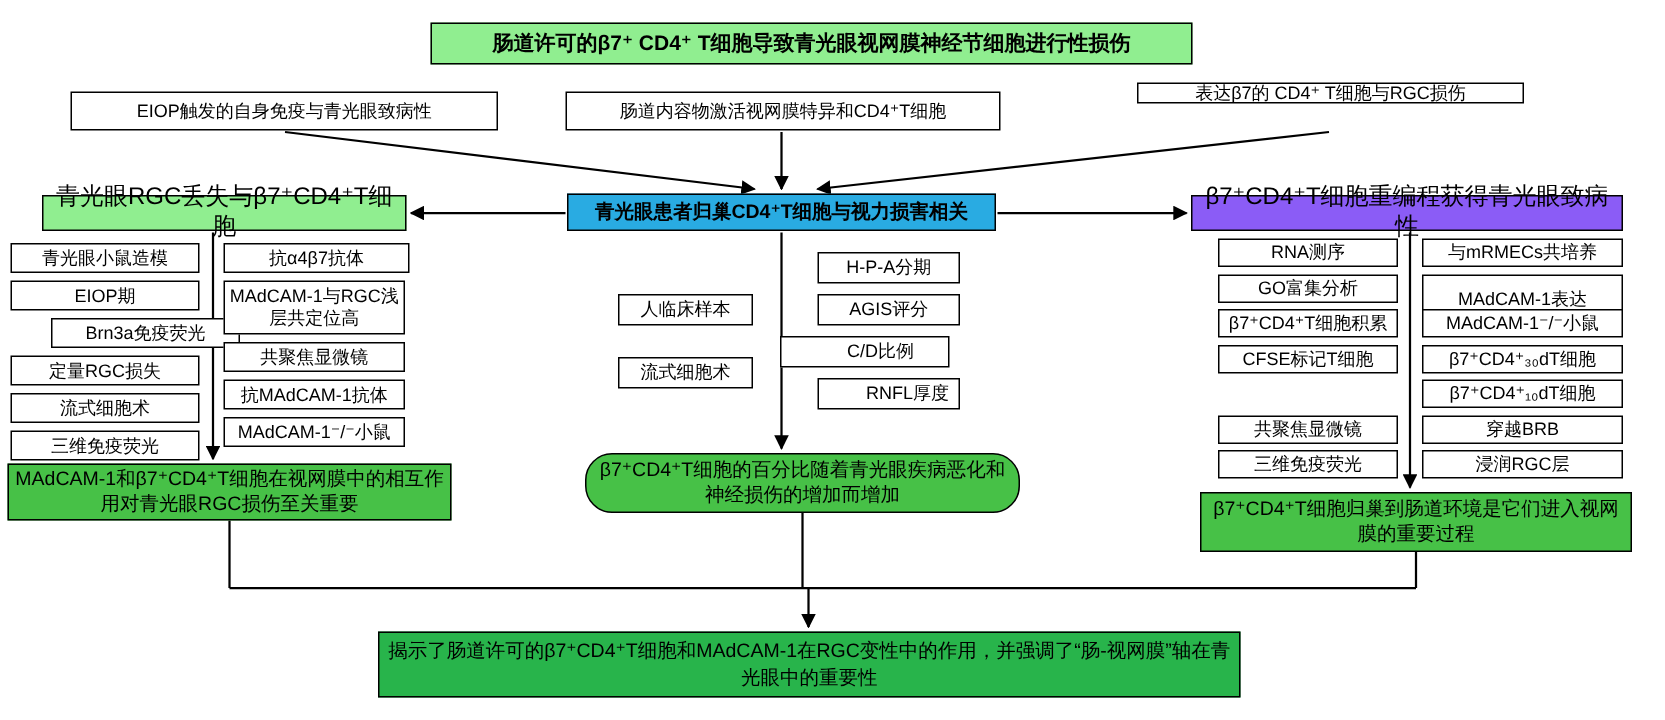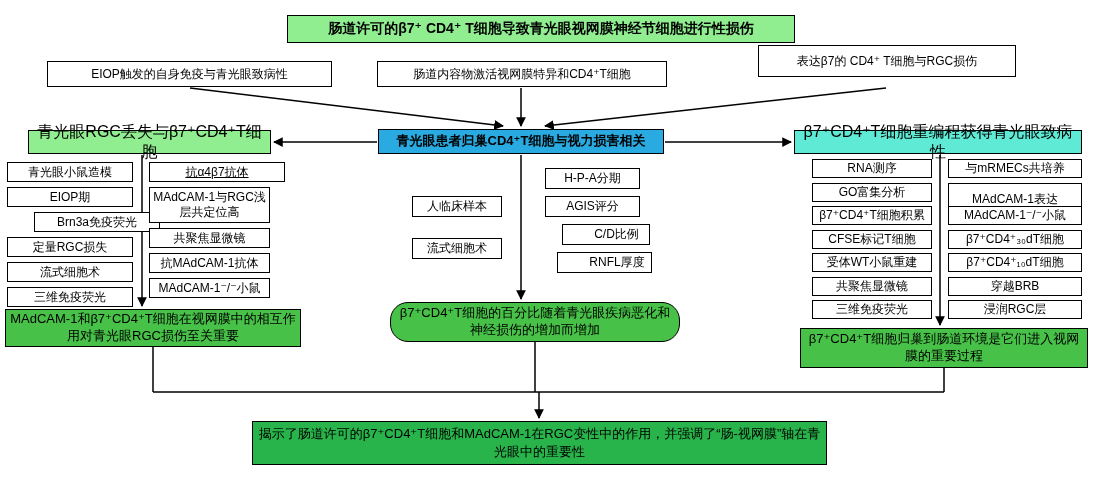--- a/index.html
+++ b/index.html
@@ -42,53 +42,52 @@
     <line x1="535" y1="342" x2="535" y2="392" stroke="#000" stroke-width="1.5"></line>
     <line x1="944" y1="368" x2="944" y2="392" stroke="#000" stroke-width="1.5"></line>
     <line x1="153" y1="392" x2="944" y2="392" stroke="#000" stroke-width="1.5"></line>
     <line x1="539" y1="392" x2="539" y2="418" stroke="#000" stroke-width="1.5" marker-end="url(#arrow)"></line>
   </svg>
 
   <div class="box title-box" style="left: 287px; top: 15px; width: 508px; height: 28px; background: rgb(144, 238, 144);">肠道许可的β7⁺ CD4⁺ T细胞导致青光眼视网膜神经节细胞进行性损伤</div>
 
   <div class="box" style="left:47px;top:61px;width:285px;height:26px;">EIOP触发的自身免疫与青光眼致病性</div>
   <div class="box" style="left:377px;top:61px;width:290px;height:26px;">肠道内容物激活视网膜特异和CD4⁺T细胞</div>
-  <div class="box" style="left:758px;top:45px;width:258px;height:32px;">表达β7的 CD4⁺ T细胞与RGC损伤</div>
+  <div class="box" style="left:758px;top:55px;width:258px;height:14px;">表达β7的 CD4⁺ T细胞与RGC损伤</div>
 
   <div class="box center-box" style="left: 378px; top: 129px; width: 286px; height: 25px; background: rgb(41, 171, 226);">青光眼患者归巢CD4⁺T细胞与视力损害相关</div>
 
   <div class="box branch-head" style="left: 28px; top: 130px; width: 243px; height: 24px; background: rgb(144, 238, 144);">青光眼RGC丢失与β7⁺CD4⁺T细胞</div>
-  <div class="box branch-head" style="left: 794px; top: 130px; width: 288px; height: 24px; background: #5eead4;">β7⁺CD4⁺T细胞重编程获得青光眼致病性</div>
+  <div class="box branch-head" style="left: 794px; top: 130px; width: 288px; height: 24px; background: #8b5cf6;">β7⁺CD4⁺T细胞重编程获得青光眼致病性</div>
 
   <div class="box" style="left:7px;top:162px;width:126px;height:20px;">青光眼小鼠造模</div>
   <div class="box" style="left:7px;top:187px;width:126px;height:20px;">EIOP期</div>
   <div class="box" style="left:7px;top:212px;width:126px;height:20px;margin-left:27px;">Brn3a免疫荧光</div>
   <div class="box" style="left:7px;top:237px;width:126px;height:20px;">定量RGC损失</div>
   <div class="box" style="left:7px;top:262px;width:126px;height:20px;">流式细胞术</div>
   <div class="box" style="left:7px;top:287px;width:126px;height:20px;">三维免疫荧光</div>
 
-  <div class="box" style="left:149px;top:162px;width:136px;height:20px;text-decoration:underline;">抗α4β7抗体</div>
+  <div class="box" style="left:149px;top:162px;width:124px;height:20px;">抗α4β7抗体</div>
   <div class="box" style="left:149px;top:187px;width:121px;height:36px;">MAdCAM-1与RGC浅层共定位高</div>
   <div class="box" style="left:149px;top:228px;width:121px;height:20px;">共聚焦显微镜</div>
   <div class="box" style="left:149px;top:253px;width:121px;height:20px;">抗MAdCAM-1抗体</div>
   <div class="box" style="left:149px;top:278px;width:121px;height:20px;">MAdCAM-1⁻/⁻小鼠</div>
 
   <div class="box" style="left:412px;top:196px;width:90px;height:21px;">人临床样本</div>
   <div class="box" style="left:412px;top:238px;width:90px;height:21px;">流式细胞术</div>
 
   <div class="box" style="left:545px;top:168px;width:95px;height:21px;">H-P-A分期</div>
   <div class="box" style="left:545px;top:196px;width:95px;height:21px;">AGIS评分</div>
-  <div class="box" style="left:562px;top:224px;width:88px;height:21px;padding-left:24px;">C/D比例</div>
-  <div class="box" style="left:557px;top:252px;width:95px;height:21px;padding-left:28px;">RNFL厚度</div>
+  <div class="box" style="left:520px;top:224px;width:113px;height:21px;padding-left:24px;">C/D比例</div>
+  <div class="box" style="left:545px;top:252px;width:95px;height:21px;padding-left:28px;">RNFL厚度</div>
 
   <div class="box" style="left:812px;top:159px;width:120px;height:19px;">RNA测序</div>
   <div class="box" style="left:812px;top:183px;width:120px;height:19px;">GO富集分析</div>
   <div class="box" style="left:812px;top:206px;width:120px;height:19px;">β7⁺CD4⁺T细胞积累</div>
   <div class="box" style="left:812px;top:230px;width:120px;height:19px;">CFSE标记T细胞</div>
-  <div class="box" style="left:812px;top:253px;width:120px;height:19px;">受体WT小鼠重建</div>
   <div class="box" style="left:812px;top:277px;width:120px;height:19px;">共聚焦显微镜</div>
   <div class="box" style="left:812px;top:300px;width:120px;height:19px;">三维免疫荧光</div>
 
   <div class="box" style="left:948px;top:159px;width:134px;height:19px;">与mRMECs共培养</div>
   <div class="box" style="left:948px;top:183px;width:134px;height:32px;">MAdCAM-1表达</div>
   <div class="box" style="left:948px;top:206px;width:134px;height:19px;">MAdCAM-1⁻/⁻小鼠</div>
   <div class="box" style="left:948px;top:230px;width:134px;height:19px;">β7⁺CD4⁺₃₀dT细胞</div>
   <div class="box" style="left:948px;top:253px;width:134px;height:19px;">β7⁺CD4⁺₁₀dT细胞</div>
   <div class="box" style="left:948px;top:277px;width:134px;height:19px;">穿越BRB</div>
   <div class="box" style="left:948px;top:300px;width:134px;height:19px;">浸润RGC层</div>

